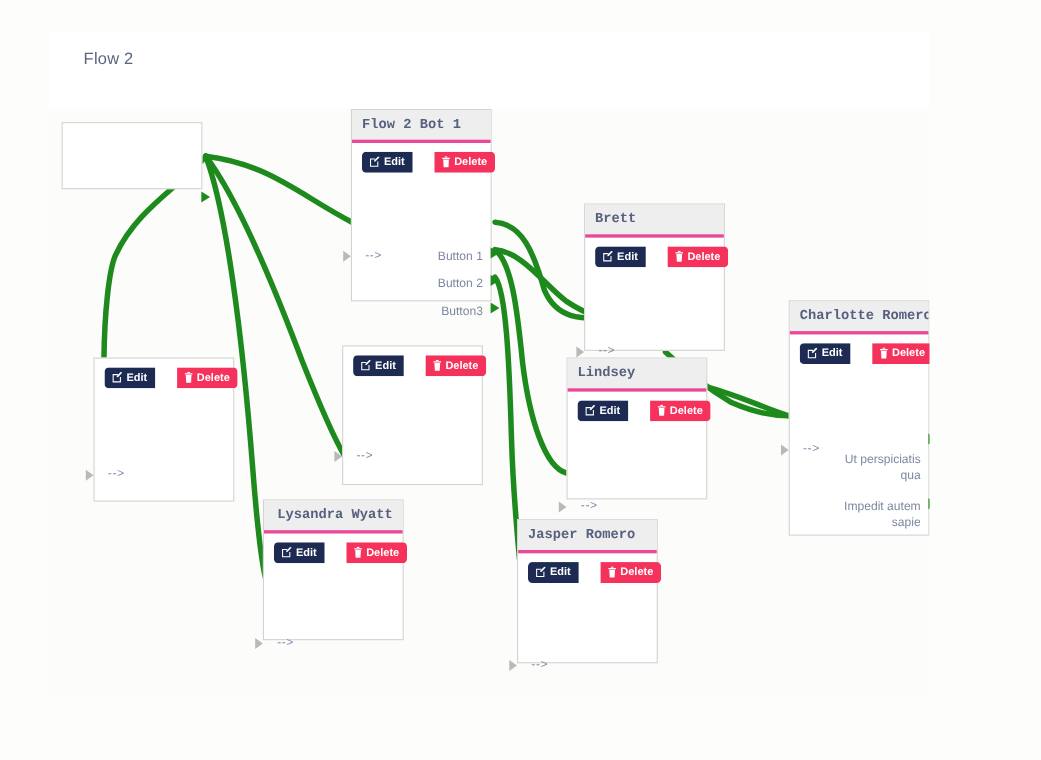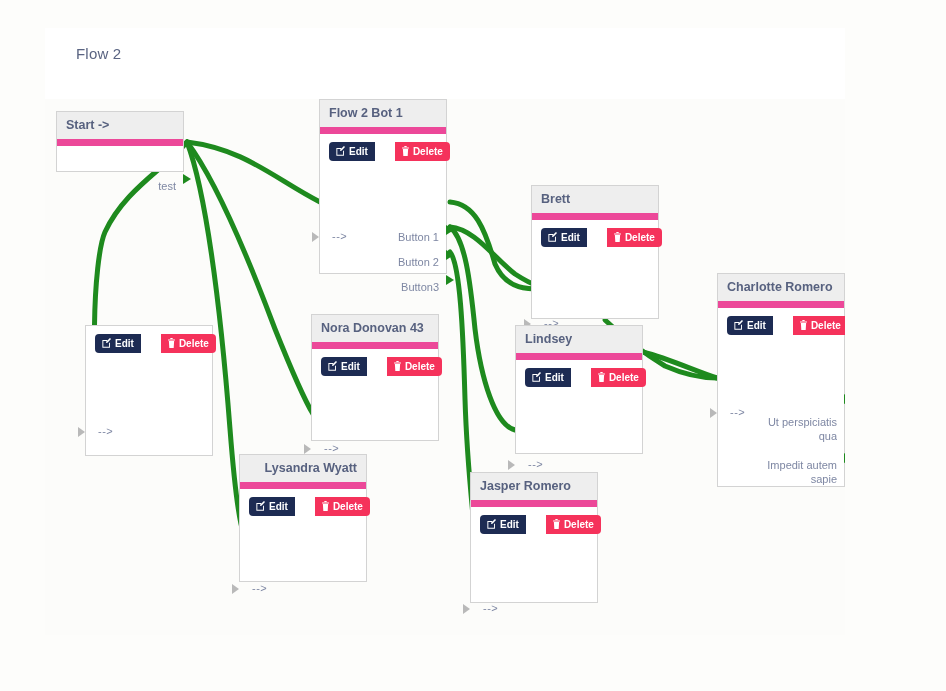--- a/index.html
+++ b/index.html
@@ -59,29 +59,30 @@
   
   .node {
     position: absolute;
     background: #ffffff;
     border: 1px solid #d3d3d3;
     box-sizing: border-box;
     z-index: 5;
   }
   .node-header {
     background: #eeeeee;
-    border-bottom: 7px solid #ec4899;
+    border-bottom: 3px solid #ec4899;
     height: 27px;
     line-height: 27px;
     padding: 0 9px;
     font-size: 12.5px;
     color: #57617f;
     font-weight: 700;
     white-space: nowrap;
     overflow: hidden;
+    font-family: Liberation Mono, monospace;
   }
   .node.plain .node-header {
     font-weight: 700;
   }
   .node-body {
     position: relative;
     height: calc(100% - 27px);
   }
   
   .btn-group {
@@ -162,25 +163,21 @@
         <path d="M 142,43 C 160,90 175,200 185,330 C 192,420 198,450 212,455" stroke="#1e8a1e" stroke-width="5" fill="none" stroke-linecap="round"></path>
         <path d="M 405,103 C 430,105 440,130 450,165 C 463,195 490,190 512,190" stroke="#1e8a1e" stroke-width="5" fill="none" stroke-linecap="round"></path>
         <path d="M 405,128 C 430,130 450,160 470,175 C 490,188 500,190 512,190" stroke="#1e8a1e" stroke-width="5" fill="none" stroke-linecap="round"></path>
         <path d="M 405,128 C 420,140 425,180 430,230 C 436,280 450,326 470,331" stroke="#1e8a1e" stroke-width="5" fill="none" stroke-linecap="round"></path>
         <path d="M 405,153 C 415,165 418,230 420,300 C 423,400 436,470 432,475" stroke="#1e8a1e" stroke-width="5" fill="none" stroke-linecap="round"></path>
         <path d="M 560,221 C 580,240 600,255 620,267 C 645,278 662,279 672,279" stroke="#1e8a1e" stroke-width="5" fill="none" stroke-linecap="round"></path>
         <path d="M 598,253 C 625,260 650,272 672,279" stroke="#1e8a1e" stroke-width="5" fill="none" stroke-linecap="round"></path>
       </svg>
     <div id="nodes-layer">
         <div class="node plain" style="left: 11px; top: 12px; width: 128px; height: 61px;">
-          <div class="node-header">Start -&gt;</div>
           <div class="port-out-marker" style="left: 126px; top: 62px;"></div>
-          <div class="node-body">
-            <div class="port-out-wrap" style="top: 33px;">test</div>
-          </div>
         </div>
         <div class="node" style="left: 274px; top: 0px; width: 128px; height: 175px;">
           <div class="node-header">Flow 2 Bot 1</div>
           <div class="port-out-marker" style="left: 126px; top: 125px;"></div>
           <div class="port-out-marker" style="left: 126px; top: 150px;"></div>
           <div class="port-out-marker" style="left: 126px; top: 175px;"></div>
           <div class="node-body">
             <div class="btn-group">
               <div class="btn btn-edit">
                 <svg width="11" height="11" viewBox="0 0 16 16">
@@ -222,21 +219,20 @@
                   <path d="M4.3 0h3.4v1.6H4.3z" fill="#fff"></path>
                 </svg>
                 <span>Delete</span>
               </div>
             </div>
             <div class="port-in" style="left: 12px; top: 99px;">--&gt;</div>
             <div class="port-in-marker" style="left: -8px; top: 101px;"></div>
           </div>
         </div>
         <div class="node" style="left: 266px; top: 215px; width: 128px; height: 127px;">
-          <div class="node-header">Nora Donovan 43</div>
           <div class="node-body">
             <div class="btn-group">
               <div class="btn btn-edit">
                 <svg width="11" height="11" viewBox="0 0 16 16">
                   <path d="M2 3h7v1.4H3.4v8.2h8.2V7H13v7H2z" fill="#fff"></path>
                   <path d="M14.6 1.4 13 0l-5.2 5.2-.5 2.1 2.1-.5z" fill="#fff"></path>
                 </svg>
                 <span>Edit</span>
               </div>
               <div class="btn btn-delete">

